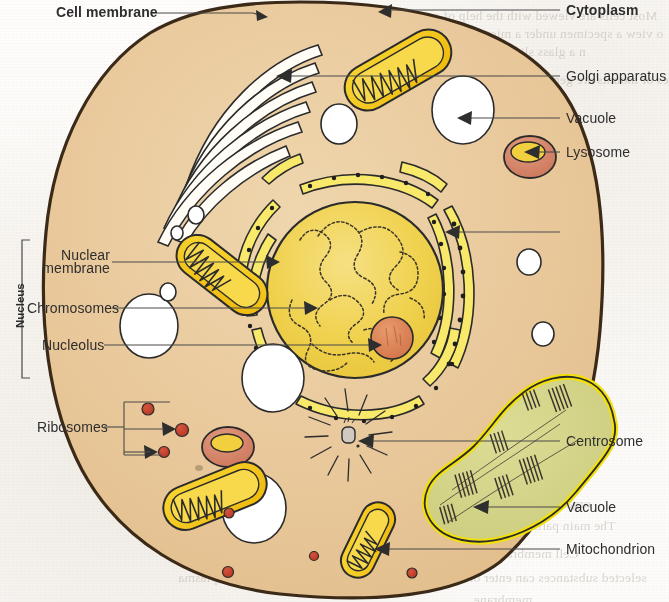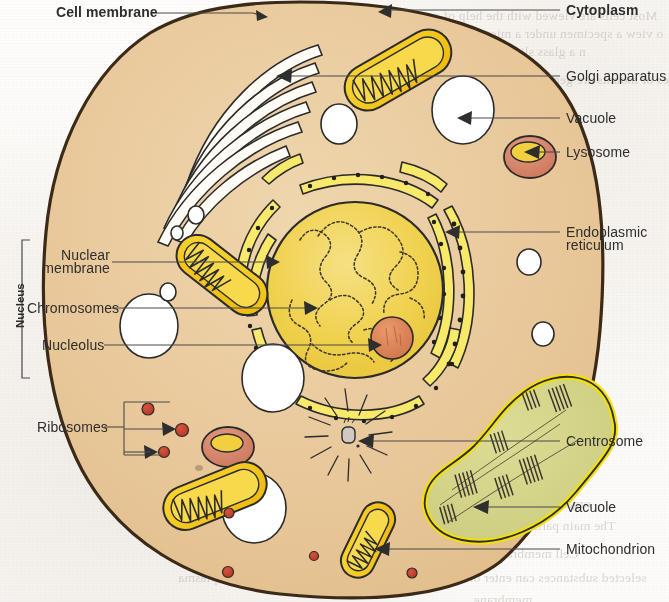--- a/index.html
+++ b/index.html
@@ -455,24 +455,20 @@
   <div class="lbl bold" style="left:56px;top:6px;">Cell membrane</div>
 
   <div class="lbl bold rt" style="left:566px;top:4px;">Cytoplasm</div>
 
   <div class="lbl rt" style="left:566px;top:70px;">Golgi apparatus</div>
 
   <div class="lbl rt" style="left:566px;top:112px;">Vacuole</div>
 
   <div class="lbl rt" style="left:566px;top:146px;">Lysosome</div>
 
-  <div class="lbl rt" style="left:566px;top:226px;width:80px;">
-    <span>Endoplasmic</span><br>
-    <span>reticulum</span>
-  </div>
 
   <div class="lbl rt" style="left:566px;top:435px;">Centrosome</div>
 
   <div class="lbl rt" style="left:566px;top:501px;">Vacuole</div>
 
   <div class="lbl rt" style="left:566px;top:543px;">Mitochondrion</div>
 
 </div>
 
 </body></html>

